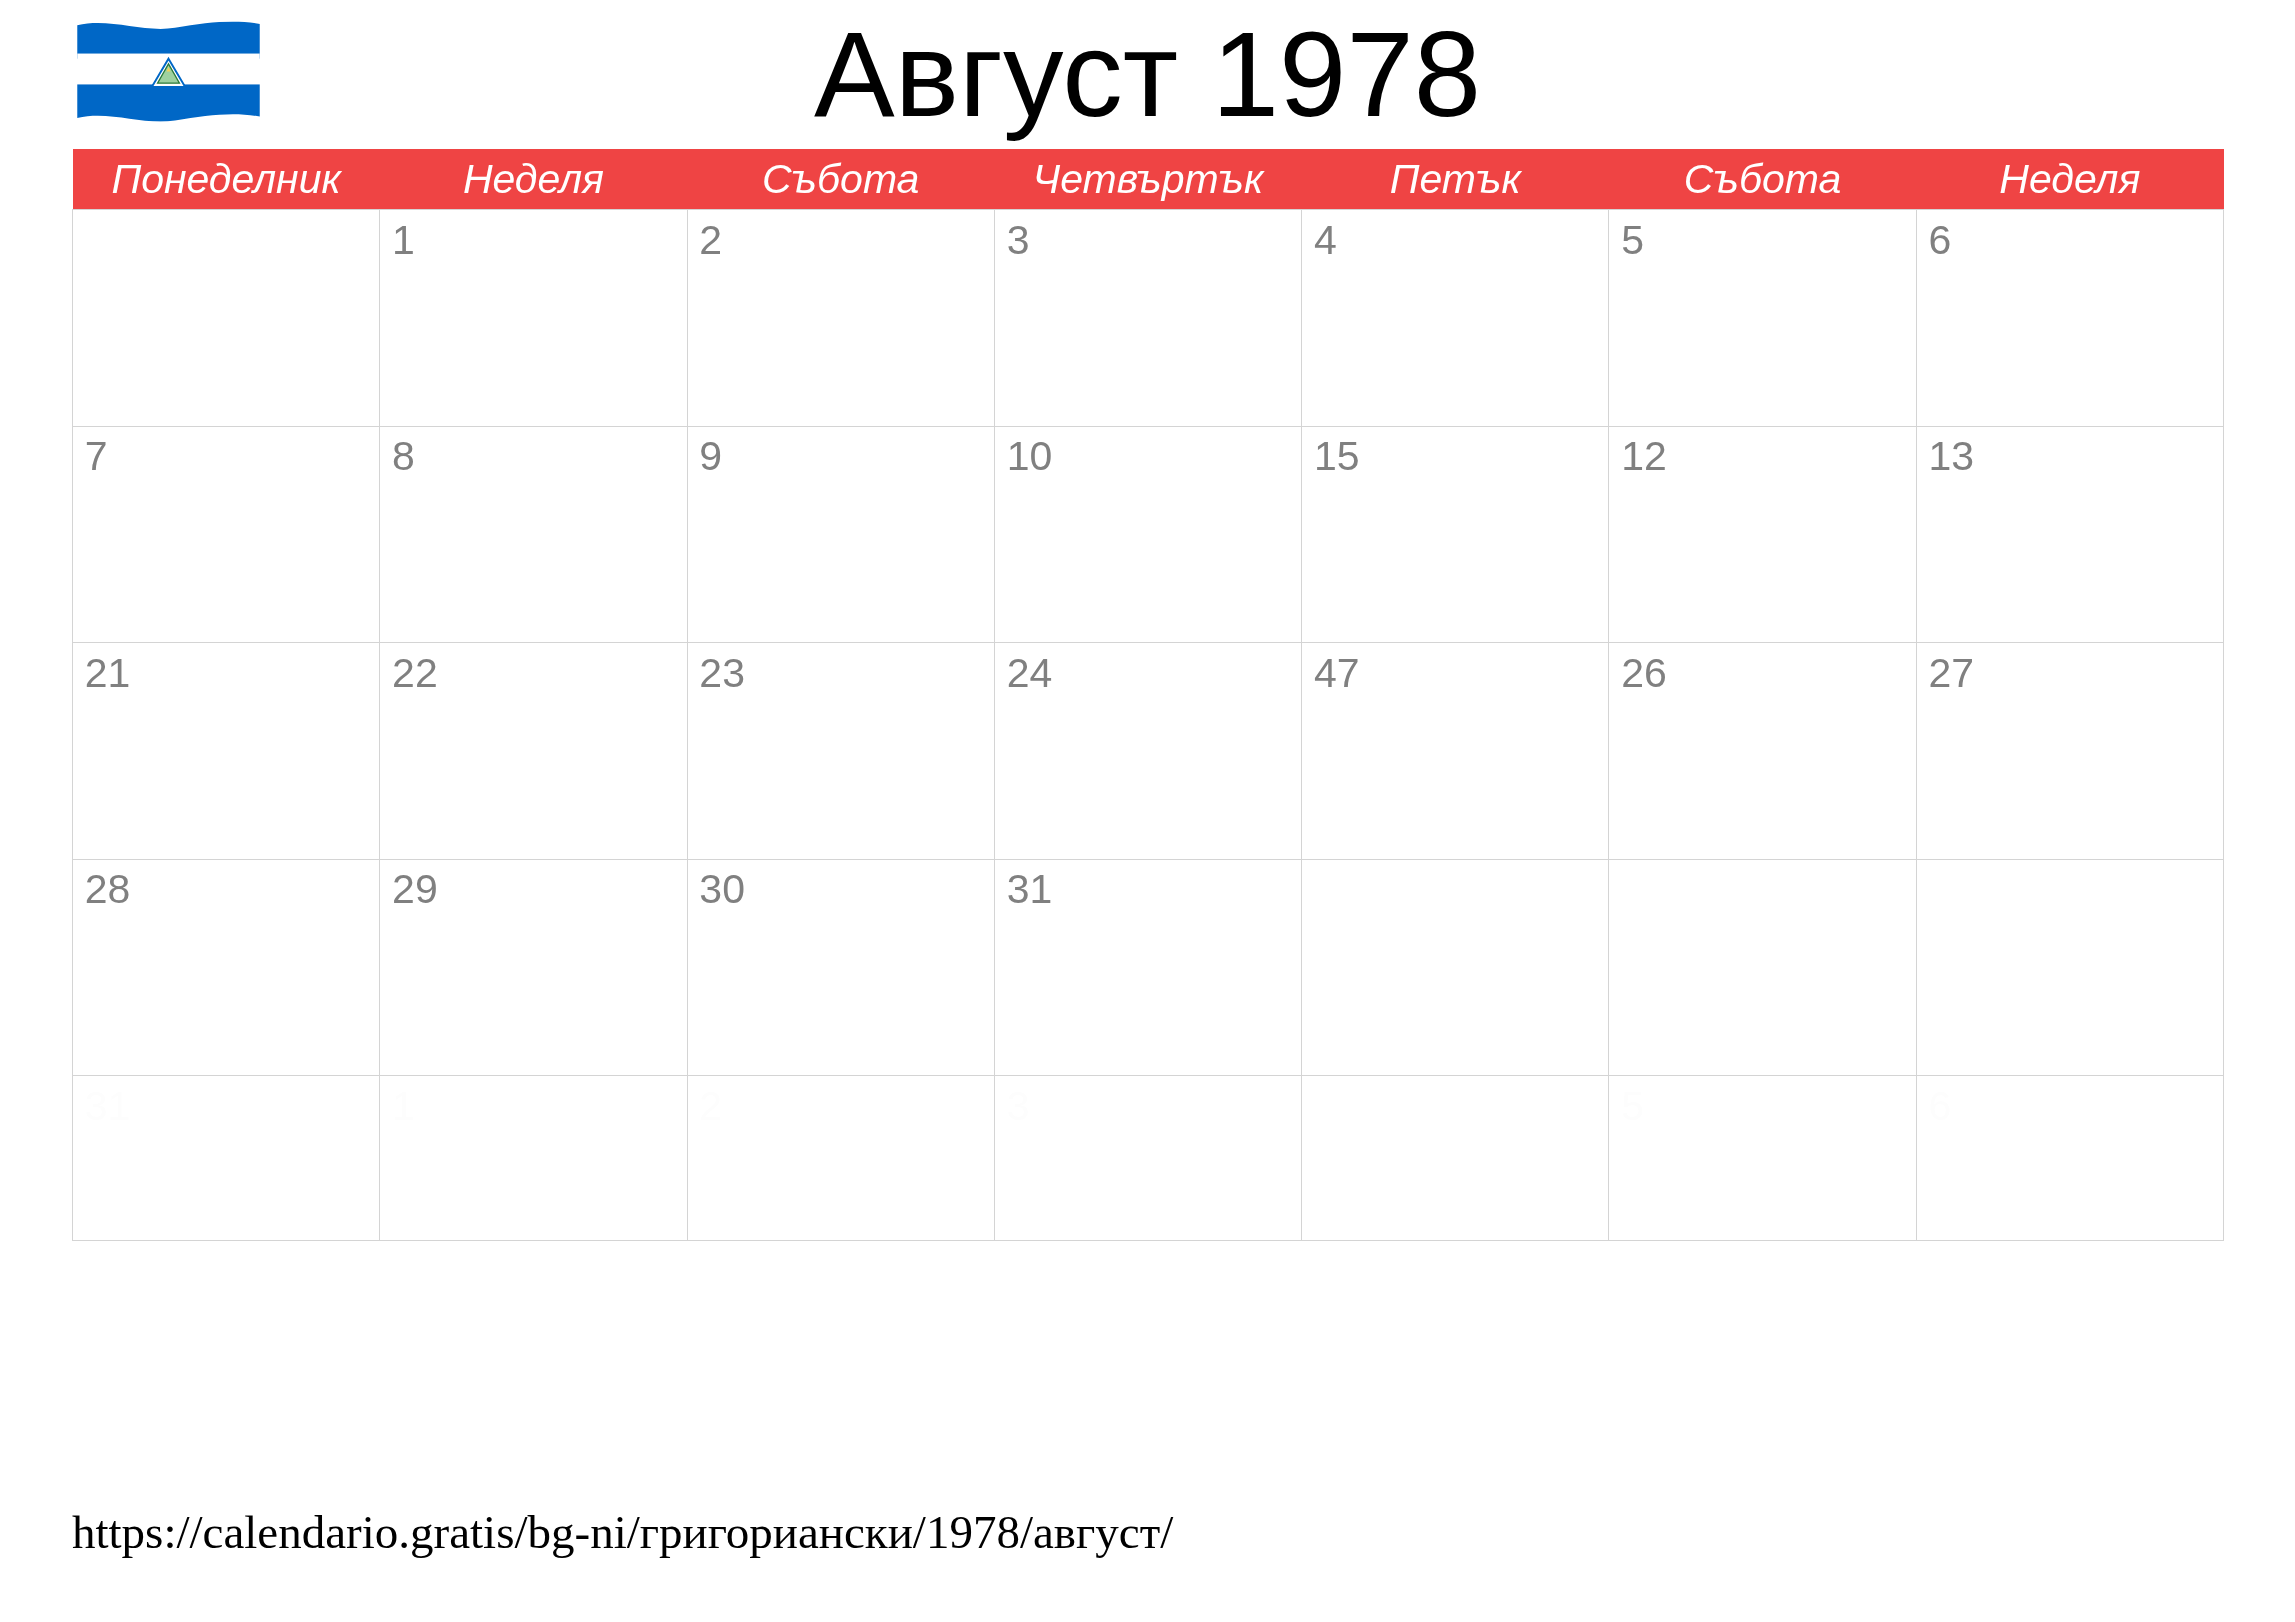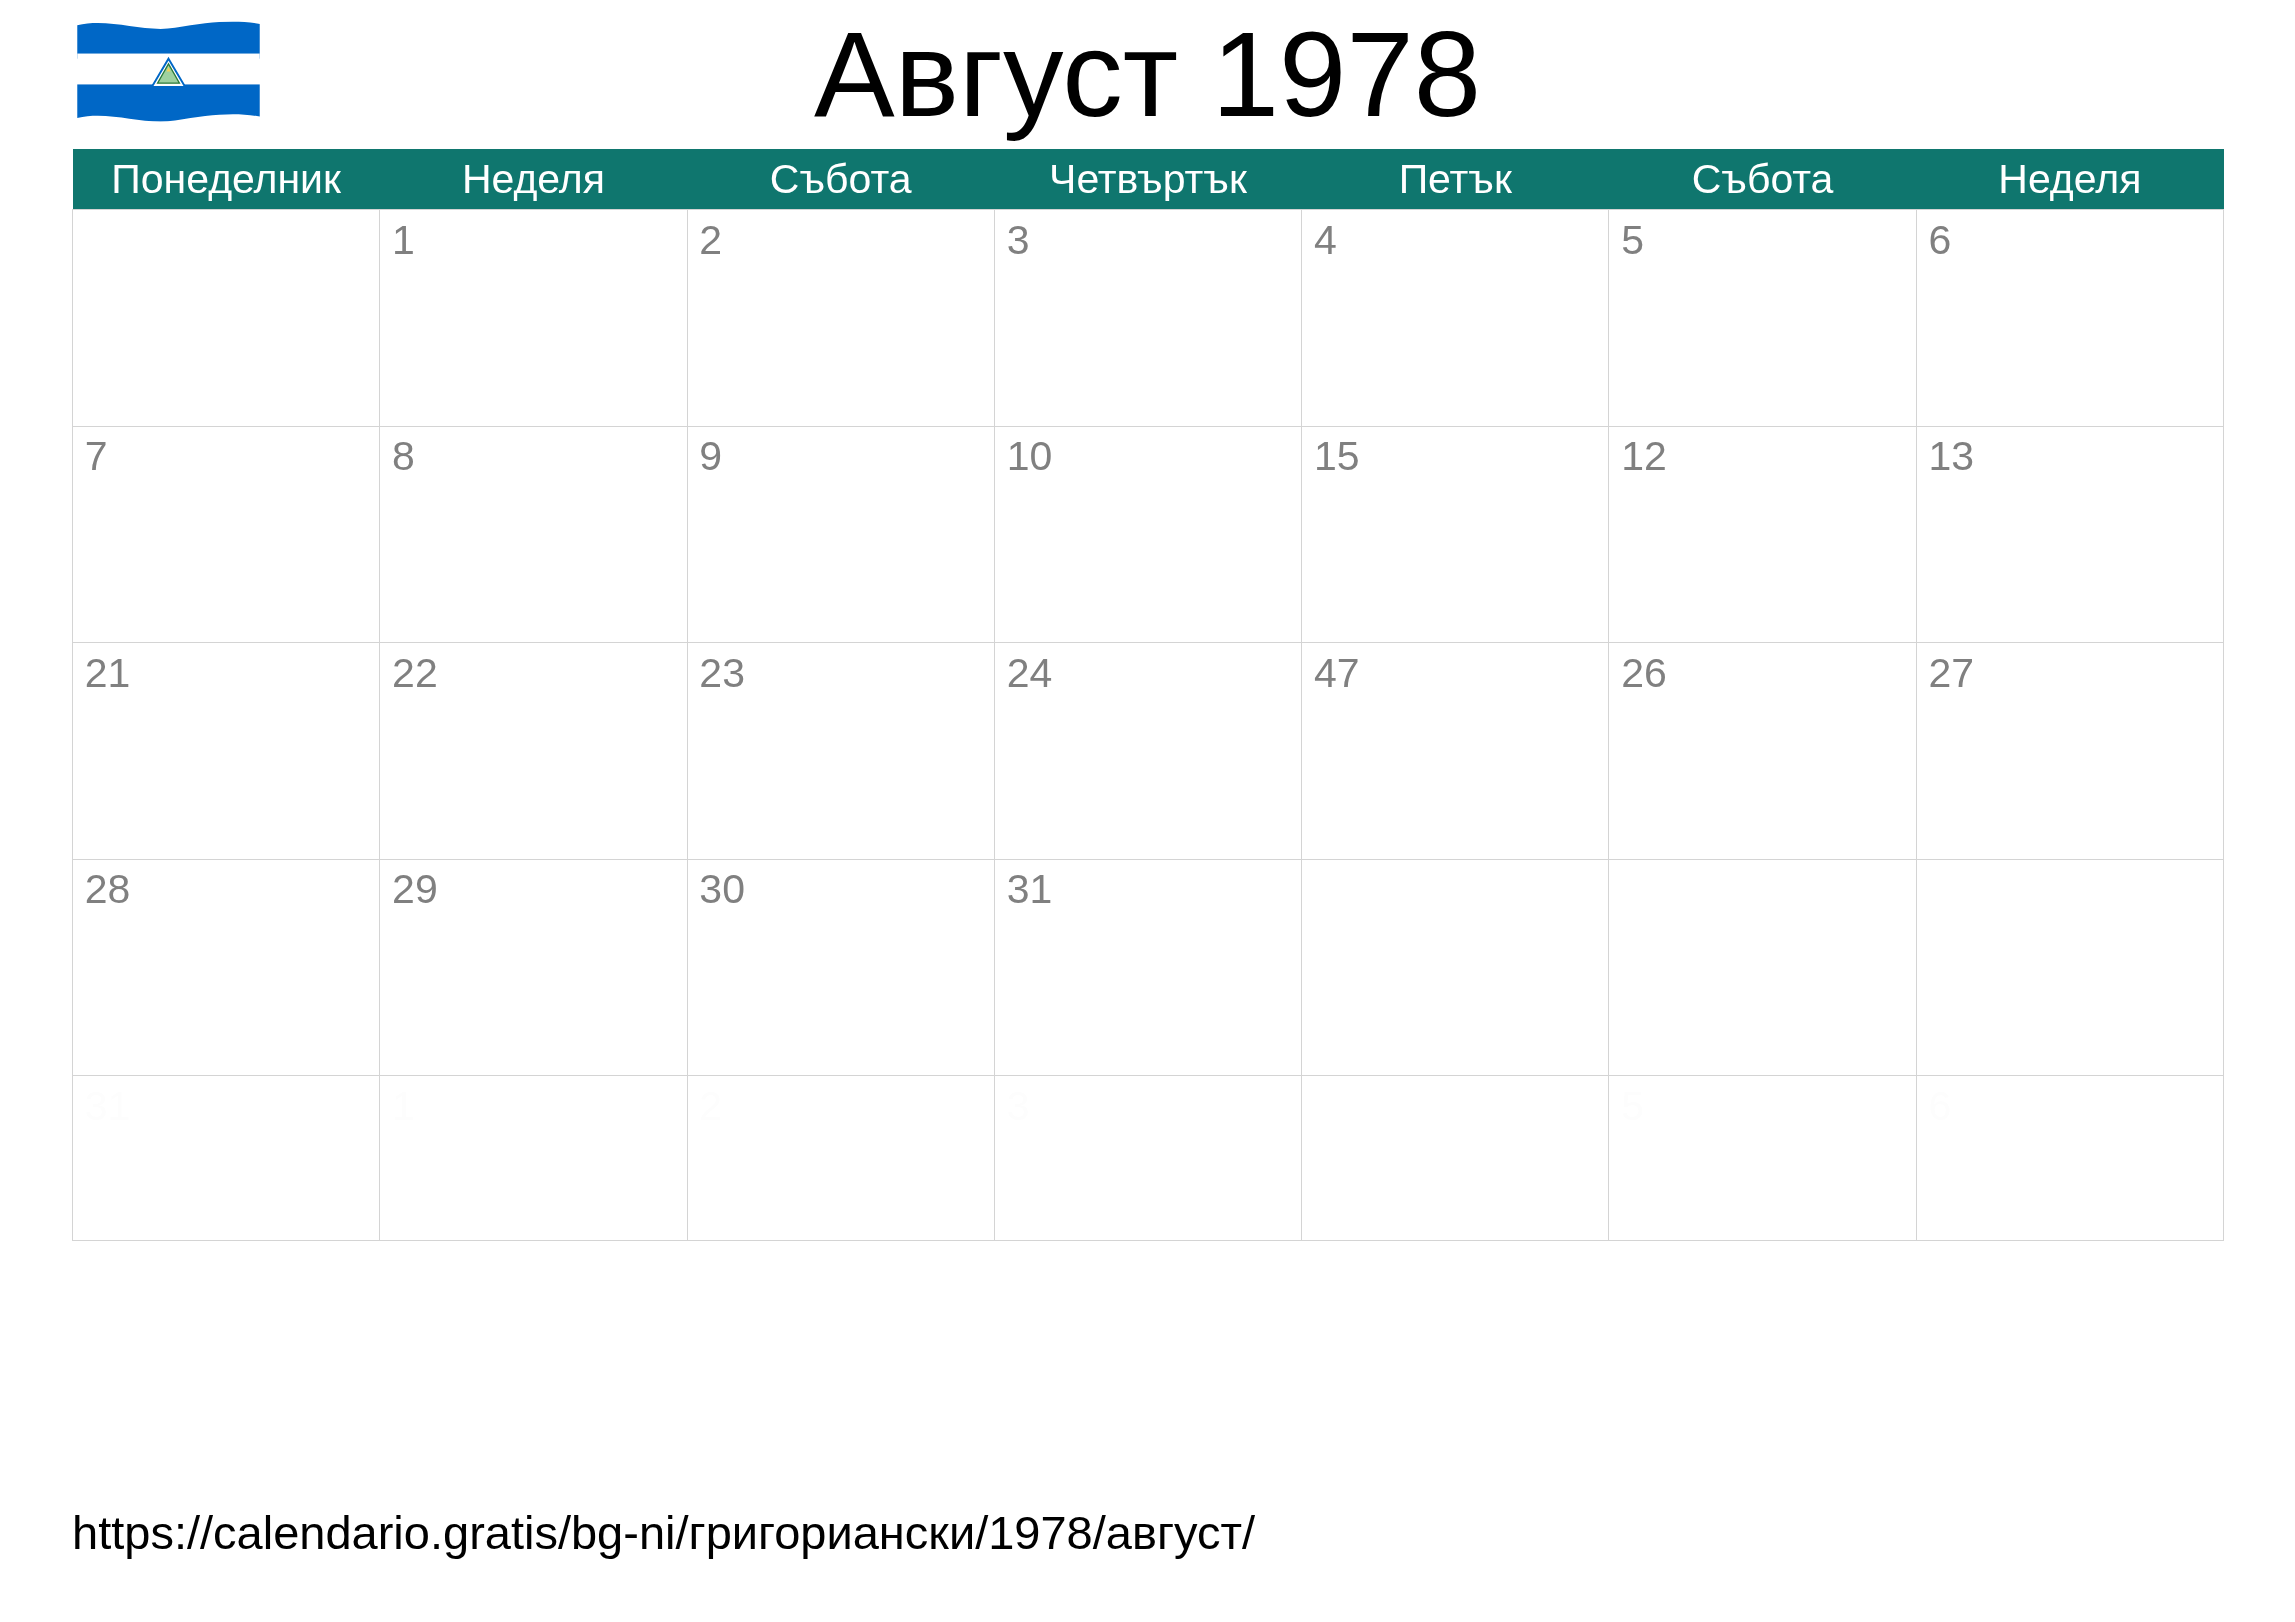--- a/index.html
+++ b/index.html
@@ -54,30 +54,31 @@
   
   .calendar {
     position: absolute;
     left: 72px;
     top: 149px;
     width: 2152px;
     border-collapse: collapse;
     table-layout: fixed;
   }
   .calendar th {
-    background: #0f766e;
+    background: #ef4444;
     color: #ffffff;
     font-weight: normal;
     font-size: 41px;
     line-height: 41px;
     height: 60px;
     vertical-align: middle;
     text-align: center;
     padding: 0;
     border: none;
+    font-style: italic;
   }
   .calendar td {
     border: 1.3px solid #d4d4d4;
     height: 209px;
     vertical-align: top;
     padding: 6.5px 0 0 11.8px;
     font-size: 41px;
     line-height: 47px;
     color: #808080;
   }
@@ -85,21 +86,21 @@
     height: 157px;
     color: #fdfdfd;
   }
   .calendar td.empty { color: transparent; }
 
   
   .footer-url {
     position: absolute;
     left: 72px;
     top: 1505px;
-    font-family: Liberation Sans, sans-serif;
+    font-family: Liberation Serif, serif;
     font-size: 47px;
     line-height: 55px;
     color: #000000;
     white-space: nowrap;
   }
 </style>
 </head>
 <body>
 
 <div class="page">

